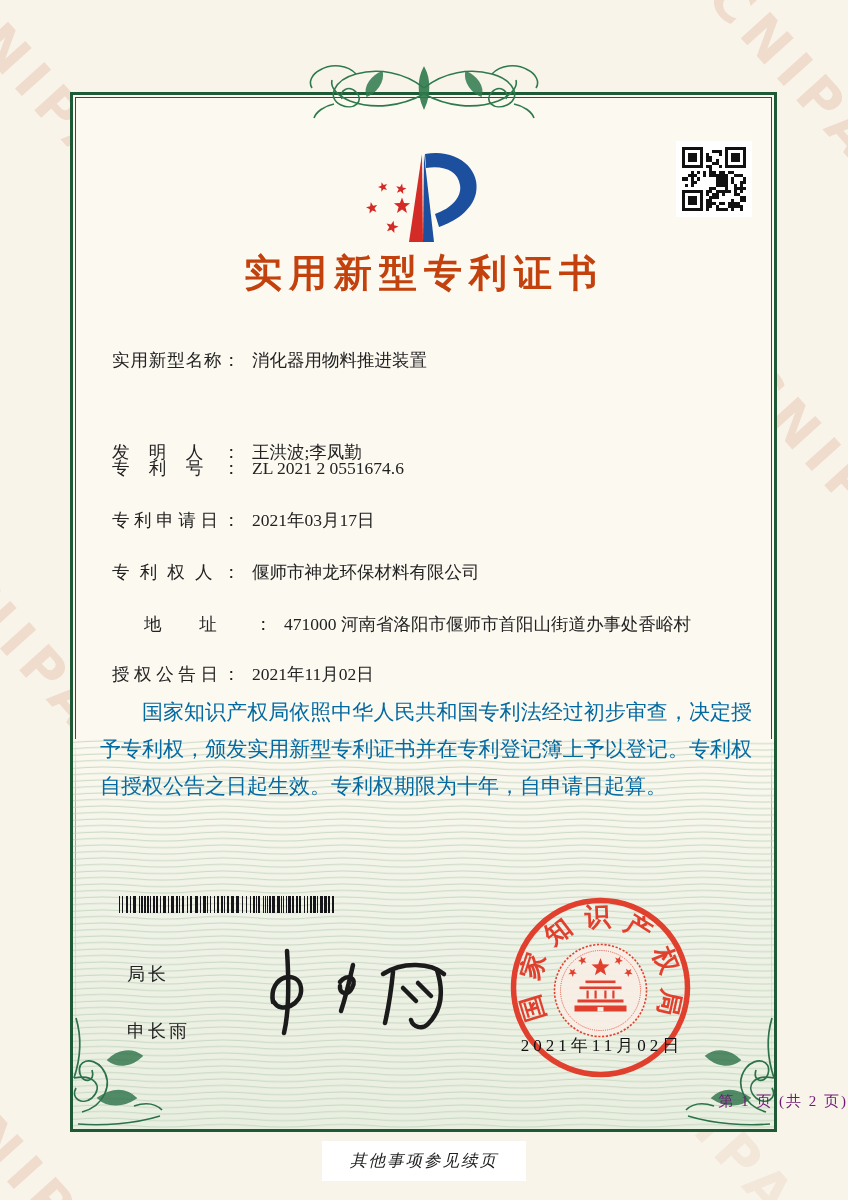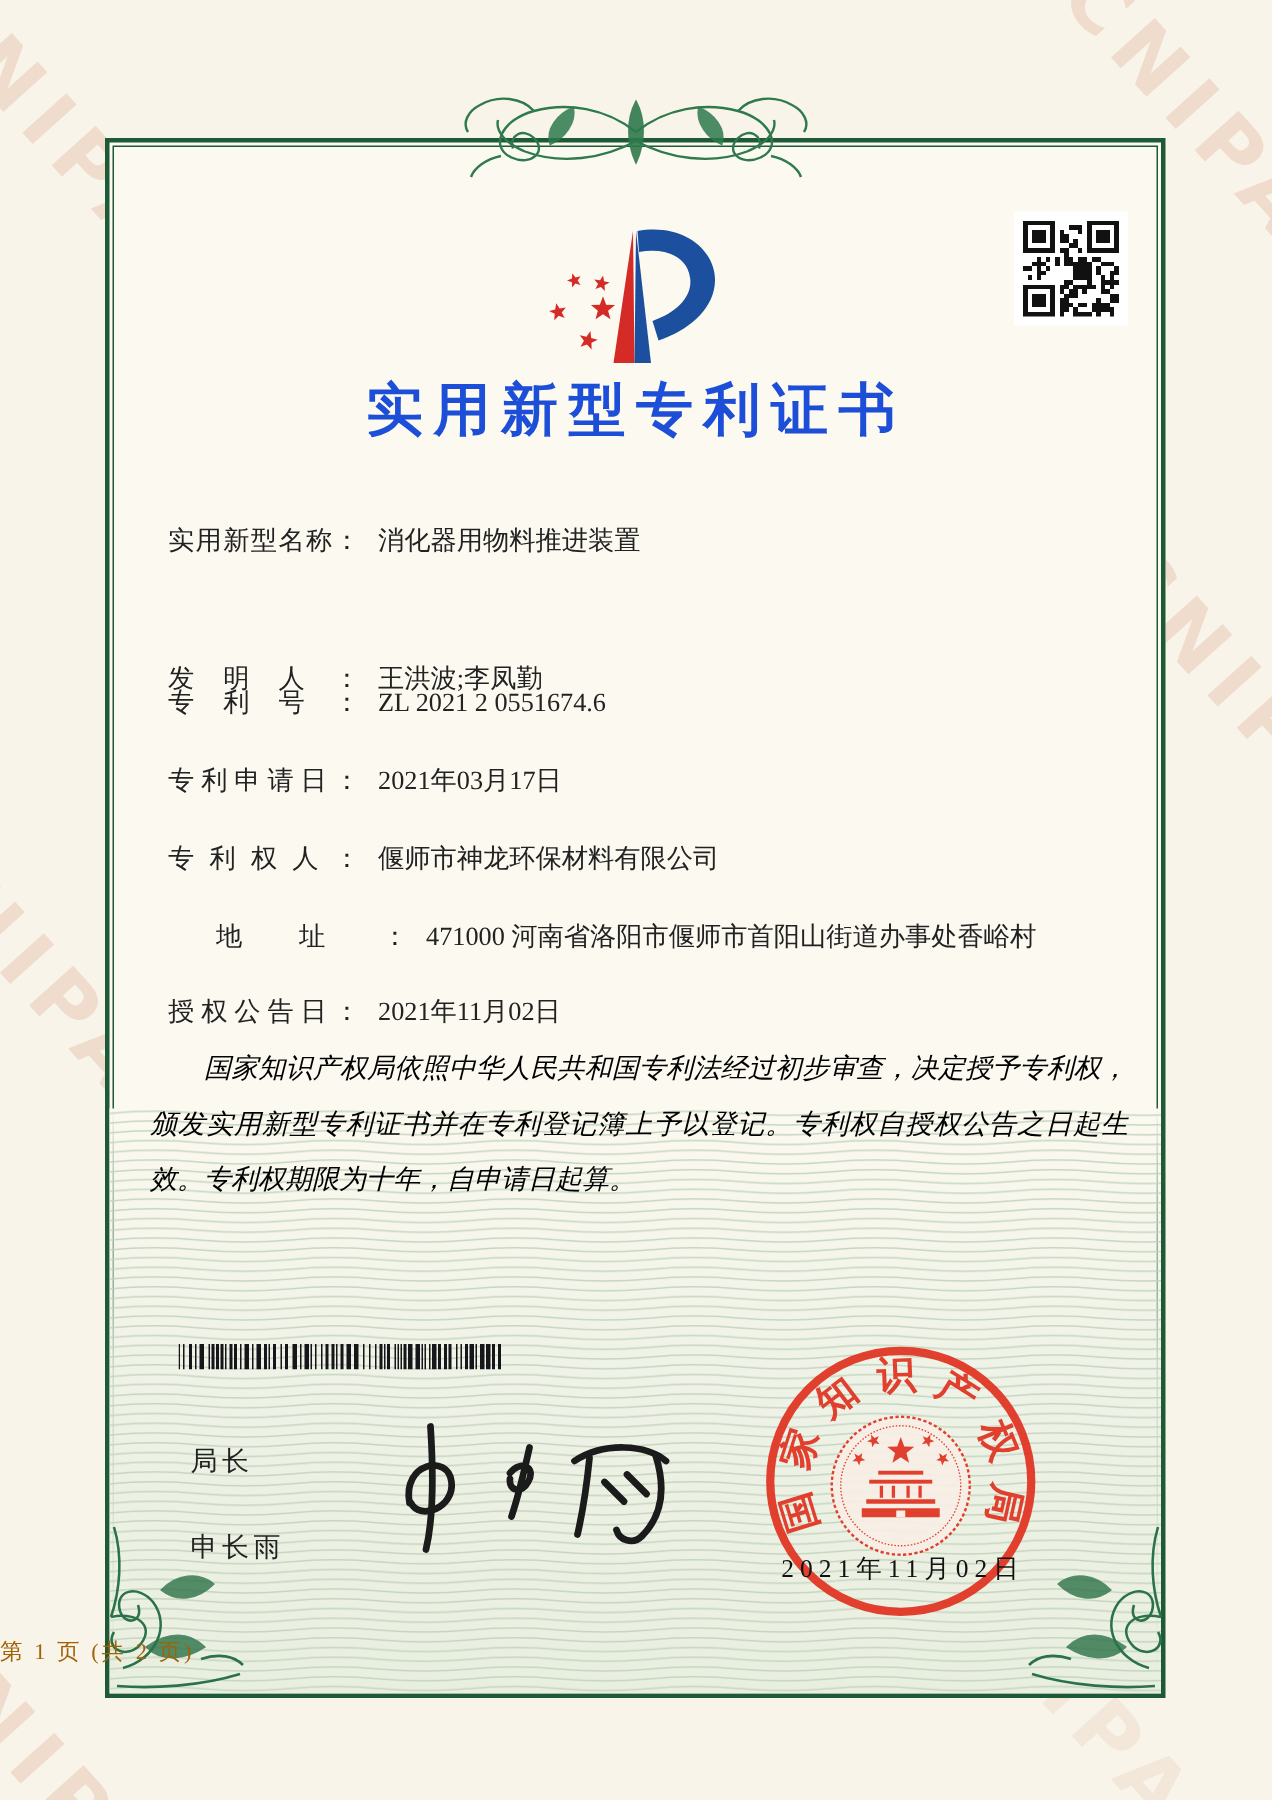--- a/index.html
+++ b/index.html
@@ -25,38 +25,38 @@
   .waves{position:absolute; left:0; bottom:0; width:100%; height:390px;}
   .wave-fade{position:absolute; left:0; bottom:270px; width:100%; height:120px;
     background:linear-gradient(#fcf9f0, rgba(252,249,240,0));}
   .orn{position:absolute; z-index:2;}
   
   .cert-no{position:absolute; left:112px; top:145px; font-size:17px; letter-spacing:2.5px; color:#3c3c3c; z-index:5;}
   .logo{position:absolute; left:352px; top:142px; z-index:5;}
   .qr-box{position:absolute; left:676px; top:141px; width:76px; height:76px; background:#fff; z-index:5;
     display:flex; align-items:center; justify-content:center;}
   .title{position:absolute; left:0; width:848px; top:248px; text-align:center;
-    font-size:38px; font-weight:bold; letter-spacing:7px; color:#1d4ed8; z-index:5;}
+    font-size:38px; font-weight:bold; letter-spacing:7px; color:#c2410c; z-index:5;}
   .rows{position:absolute; left:112px; top:348px; width:560px; z-index:5; font-size:17.5px;}
   .row{position:absolute; left:0; white-space:nowrap;}
   .lbl{display:inline-block; width:128px; text-align:justify; text-align-last:justify; color:#222;}
   .val{margin-left:12px; color:#222;}
   .grant2{position:absolute; left:343px; top:0; white-space:nowrap;}
   .paras{position:absolute; left:100px; top:694px; width:652px; z-index:5;}
-  .paras p{margin:0; font-size:18px; line-height:37px; text-indent:2em;
-    font-style:italic; color:#000000; text-align:justify;}
+  .paras p{margin:0; font-size:21px; line-height:37px; text-indent:2em;
+    color:#0369a1; text-align:justify;}
   .barcode{position:absolute; left:119px; top:896px; z-index:5;}
   .signoff-title{position:absolute; left:127px; top:962px; font-size:18px; letter-spacing:3px; z-index:5;}
   .signoff-name{position:absolute; left:127px; top:999px; font-size:18px; letter-spacing:3px; z-index:5;margin-top:20px;}
   .signature{position:absolute; left:245px; top:944px; z-index:5;}
   .seal{position:absolute; left:508px; top:895px; z-index:4; opacity:.93;}
   .seal-date{position:absolute; left:506px; top:1034px; width:192px; text-align:center;
     font-size:17px; letter-spacing:4px; color:#111; z-index:6; white-space:nowrap;}
-  .page-num{position:absolute; left:0; width:848px; top:1092px; text-align:left;
-    font-size:15px; letter-spacing:2px; color:#a16207; z-index:5;}
+  .page-num{position:absolute; left:0; width:848px; top:1092px; text-align:right;
+    font-size:15px; letter-spacing:2px; color:#701a75; z-index:5;}
   .continuation{position:absolute; left:50%; transform:translateX(-50%); top:1141px;
     background:#ffffff; padding:9px 28px; font-size:16.5px; font-style:italic;
     letter-spacing:2px; color:#222; z-index:5; white-space:nowrap;}
 </style>
 </head>
 <body>
 
 <div class="page">
 
   <div class="wm" style="left:-20px;top:-25px;">CNIPA</div>
@@ -398,14 +398,15 @@
         <rect x="11.8" y="3" width="2.2" height="8"></rect>
         <rect x="-23" y="12" width="46" height="3"></rect>
         <rect x="-26" y="18" width="52" height="6"></rect>
         <rect x="-3" y="19.5" width="6" height="4.5" fill="#f8efe6"></rect>
       </g>
     </g>
   </svg>
   <div class="seal-date">2021年11月02日</div>
 
   <div class="page-num">第 1 页 (共 2 页)</div>
+  <div class="continuation">其他事项参见续页</div>
 
 </div>
 
 </body></html>

